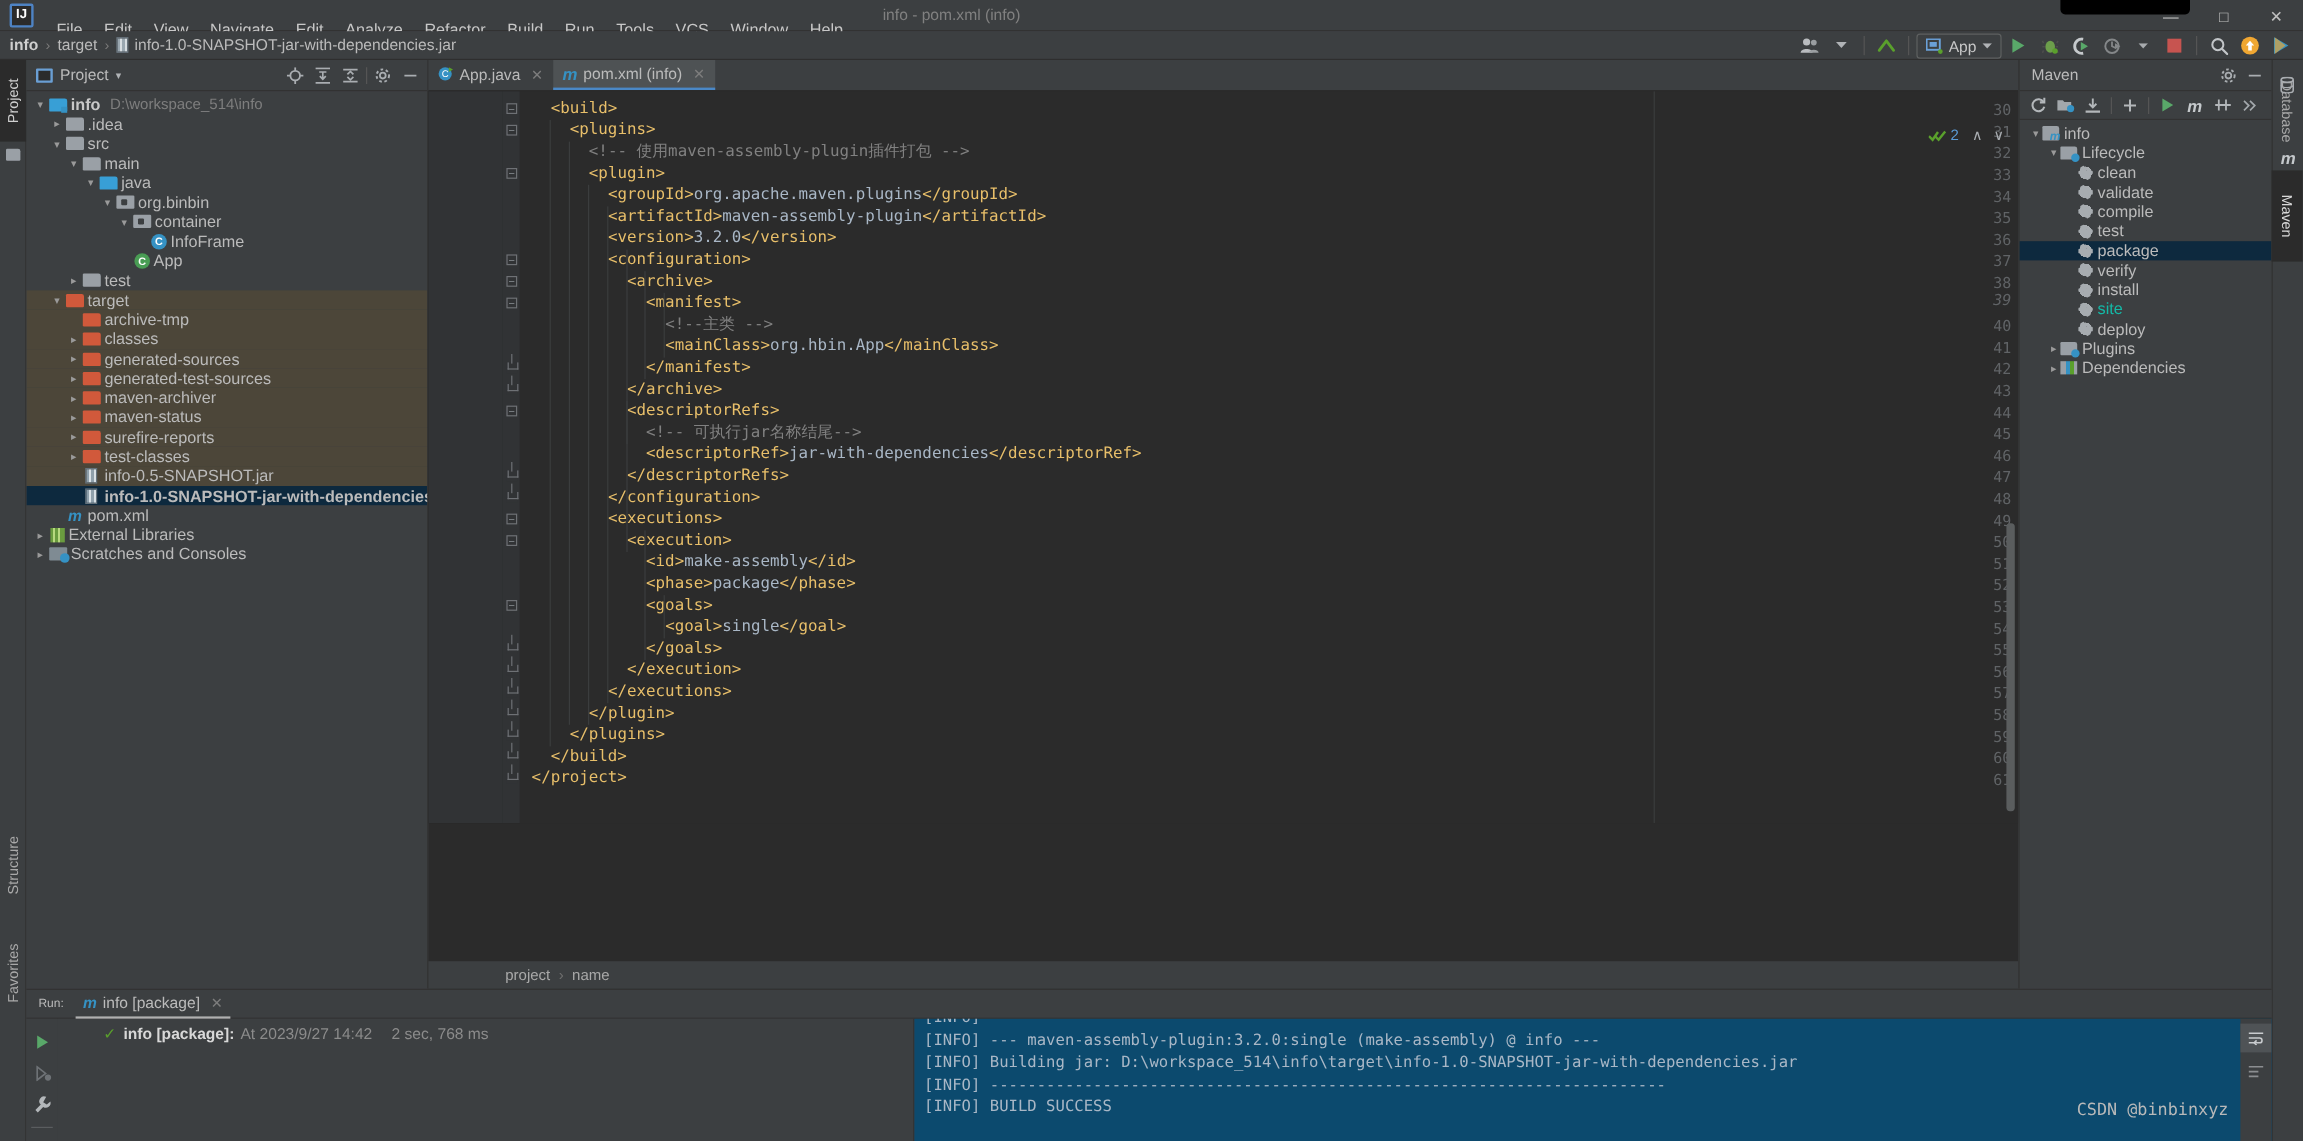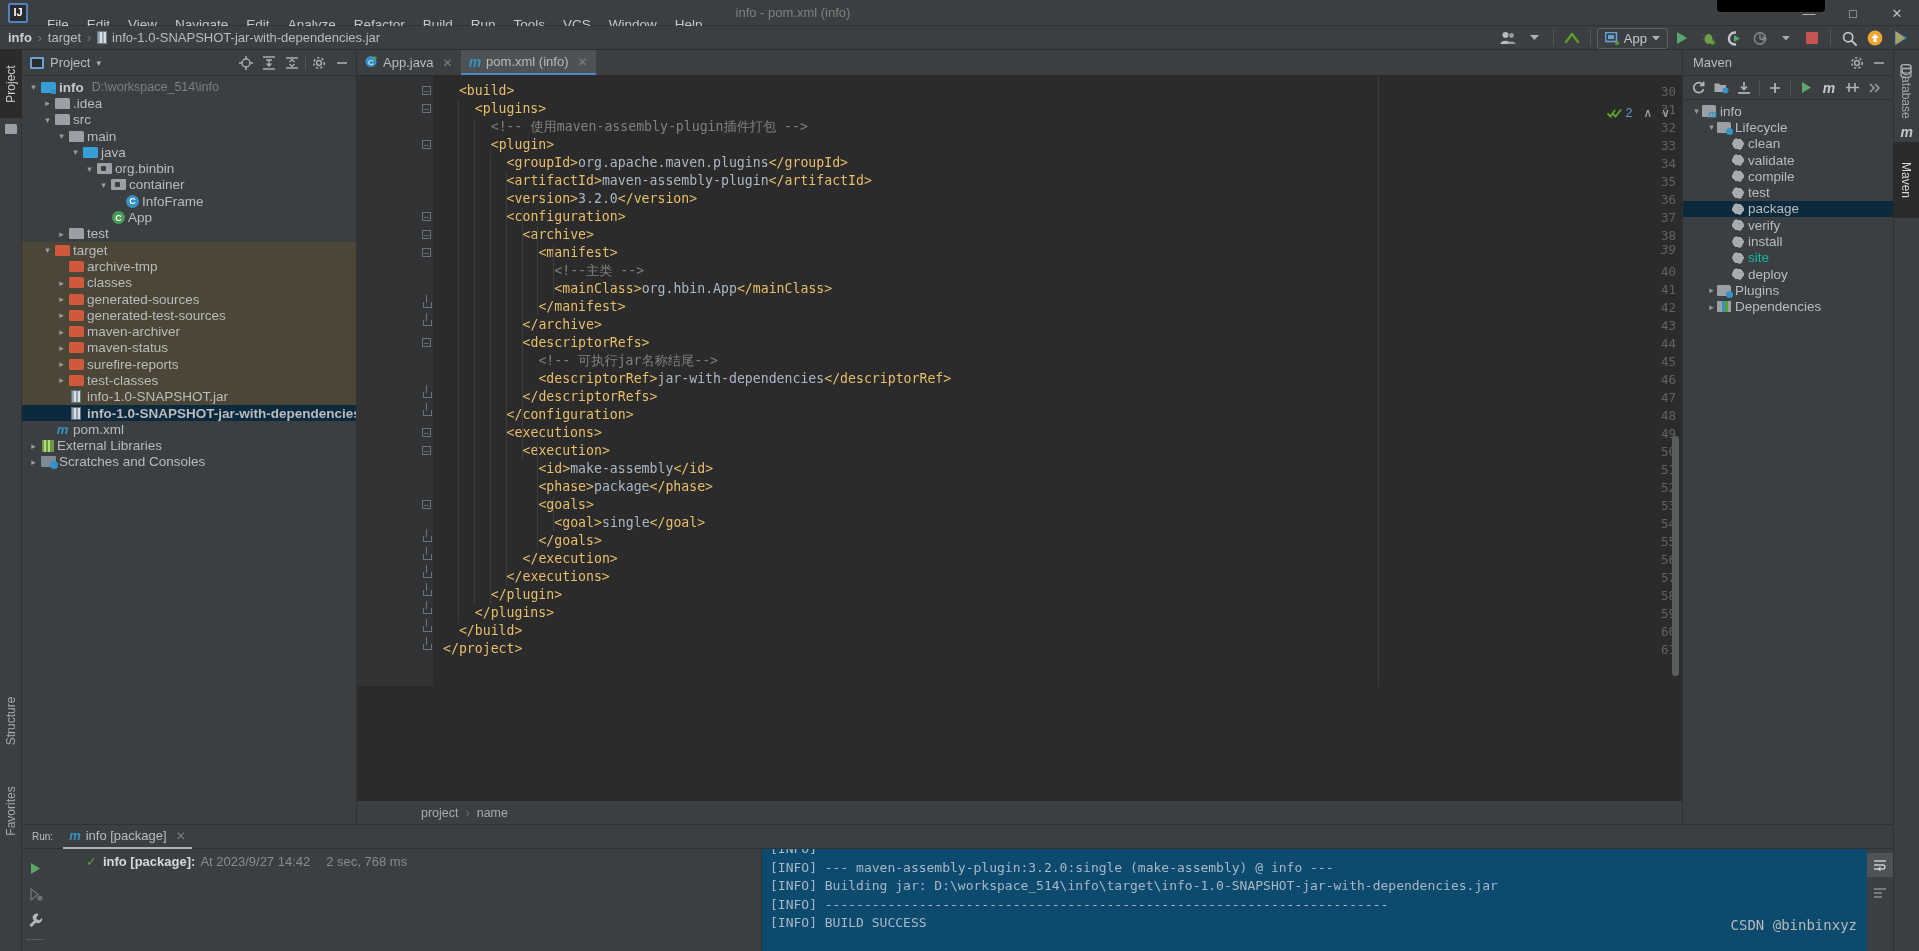--- a/index.html
+++ b/index.html
@@ -537,21 +537,21 @@
           <span class="label">surefire-reports</span>
         </div>
         <div class="row target-hl" style="padding-left: 34px;">
           <span class="chev">▸</span>
           <span class="ic folder orange"></span>
           <span class="label">test-classes</span>
         </div>
         <div class="row target-hl" style="padding-left: 34px;">
           <span class="chev"></span>
           <span class="ic jar"></span>
-          <span class="label">info-1.0-SNAPSHOT.jar</span>
+          <span class="label">info-0.5-SNAPSHOT.jar</span>
         </div>
         <div class="row selected" style="padding-left: 34px; font-weight: bold;">
           <span class="chev"></span>
           <span class="ic jar"></span>
           <span class="label">info-1.0-SNAPSHOT-jar-with-dependencies.j</span>
         </div>
         <div class="row" style="padding-left: 20px;">
           <span class="chev"></span>
           <span class="ic mvn">m</span>
           <span class="label">pom.xml</span>

